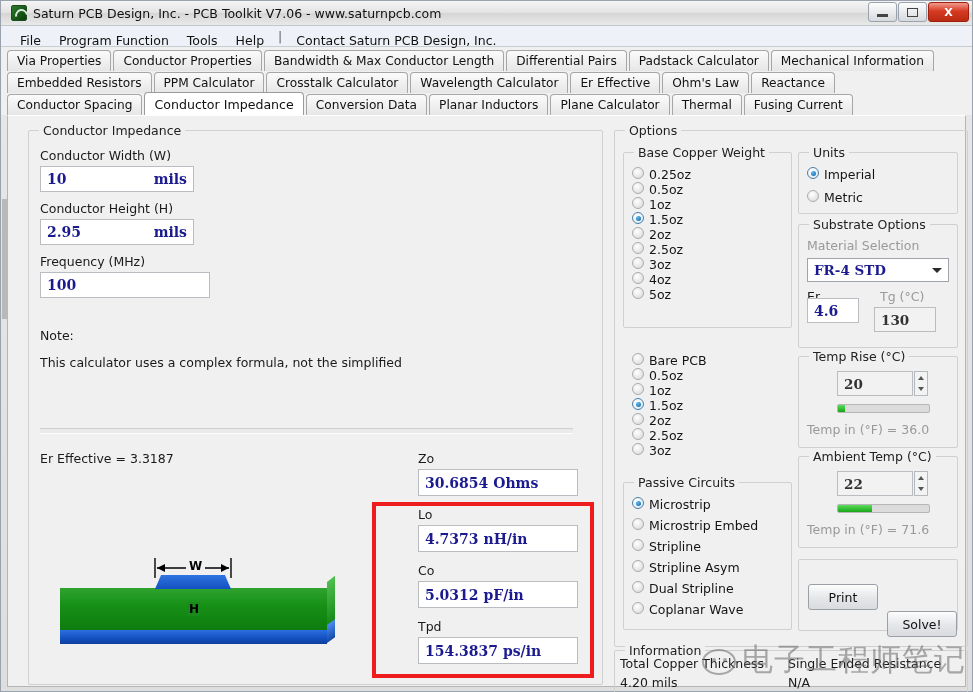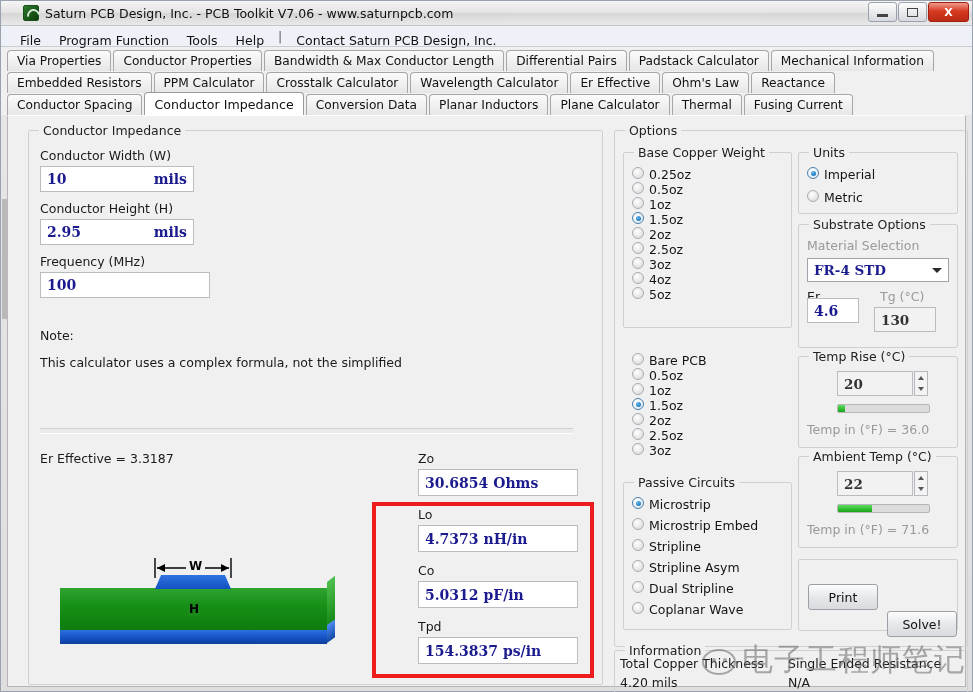--- a/index.html
+++ b/index.html
@@ -17,21 +17,21 @@
   .window {
     position:absolute; left:0; top:0; width:973px; height:692px;
     background: linear-gradient(#e8e8e8, #dedede);
     border:1px solid #9aa3ad;
   }
   .titlebar {
     height:25px;
     background: linear-gradient(#f5f5f5 0%, #e3e3e3 48%, #d6d6d6 52%, #e9e9e9 100%);
     border-bottom:1px solid #c3c7cc;
     display:flex; align-items:center;
-    padding-left:22px;
+    padding-left:10px;
     position:relative;
   }
   .app-icon {
     width:16px; height:16px; margin-right:6px;
     background: linear-gradient(135deg,#2d7a2d,#0a3d0a);
     border:1px solid #1b4d1b; border-radius:2px;
     position:relative; flex:none;
   }
   .app-icon::after{
     content:""; position:absolute; left:3px; top:3px; width:9px; height:9px;

